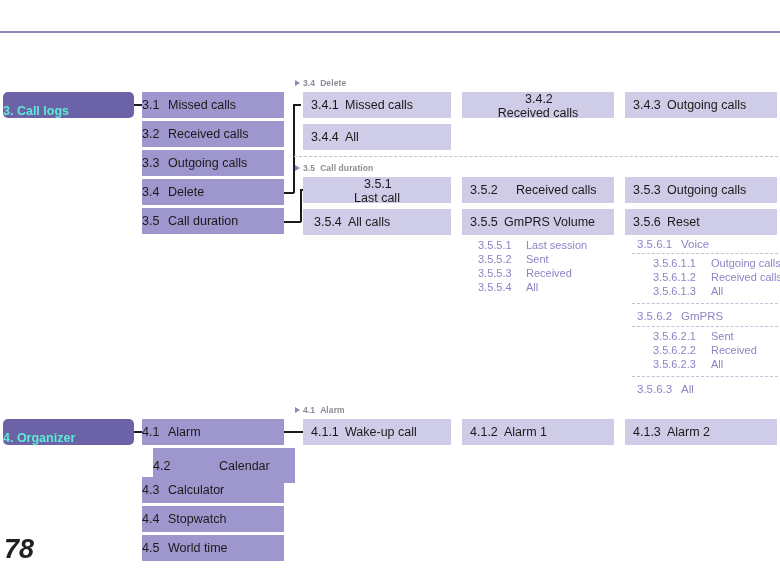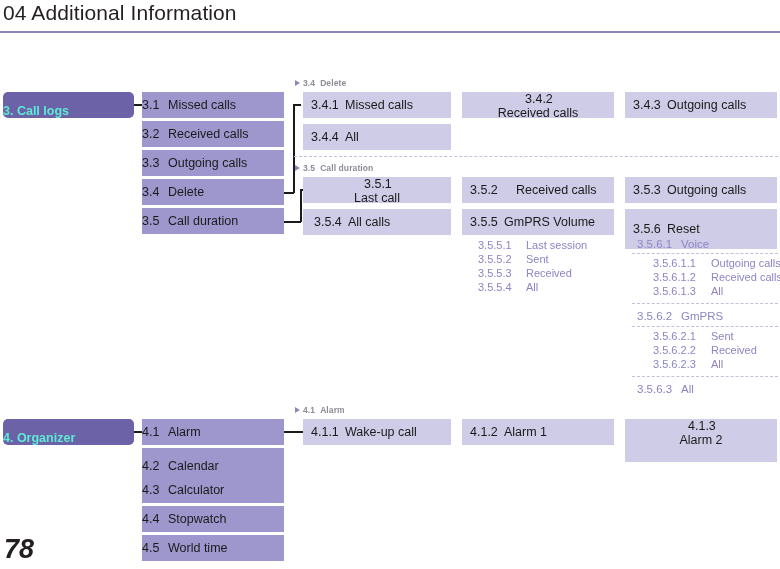--- a/index.html
+++ b/index.html
@@ -140,21 +140,20 @@
     position: absolute;
     background: #1a1a1a;
   }
   .conn-h { height: 1.5px; }
   .conn-v { width: 1.5px; }
 </style>
 </head>
 <body>
 
 <div id="page-header">
-  <div id="page-title">04 Additional Information</div>
   <div id="header-rule"></div>
 </div>
 
 <div id="page-number">78</div>
 
 <div class="lvl1" style="left:3px; top:92px; width:131px; height:26px;">
   <span>3. Call logs</span>
 </div>
 
 <div class="lvl2" style="left:142px; top:92px; width:142px; height:26px;">
@@ -232,21 +231,21 @@
   <span>Outgoing calls</span>
 </div>
 <div class="lvl3 indent" style="left:303px; top:209px; width:148px; height:26px;">
   <span class="num">3.5.4</span>
   <span>All calls</span>
 </div>
 <div class="lvl3" style="left:462px; top:209px; width:152px; height:26px;">
   <span class="num">3.5.5</span>
   <span>GmPRS Volume</span>
 </div>
-<div class="lvl3" style="left:625px; top:209px; width:152px; height:40px;">
+<div class="lvl3" style="left:625px; top:209px; width:152px; height:26px;">
   <span class="num">3.5.6</span>
   <span>Reset</span>
 </div>
 
 <div class="leaf d4" style="left:478px; top:239px;">
   <span class="num">3.5.5.1</span>
   <span>Last session</span>
 </div>
 <div class="leaf d4" style="left:478px; top:253px;align-items:center;">
   <span class="num">3.5.5.2</span>
@@ -307,21 +306,21 @@
 </div>
 
 <div class="lvl1" style="left:3px; top:419px; width:131px; height:26px;">
   <span>4. Organizer</span>
 </div>
 
 <div class="lvl2" style="left:142px; top:419px; width:142px; height:26px;">
   <span class="num">4.1</span>
   <span>Alarm</span>
 </div>
-<div class="lvl2" style="left:142px; top:448px; width:142px; height:35px;">
+<div class="lvl2" style="left:153px; top:448px; width:142px; height:35px;gap:40px;">
   <span class="num">4.2</span>
   <span>Calendar</span>
 </div>
 <div class="lvl2" style="left:142px; top:477px; width:142px; height:26px;">
   <span class="num">4.3</span>
   <span>Calculator</span>
 </div>
 <div class="lvl2" style="left:142px; top:506px; width:142px; height:26px;">
   <span class="num">4.4</span>
   <span>Stopwatch</span>
@@ -341,16 +340,16 @@
 </div>
 
 <div class="lvl3" style="left:303px; top:419px; width:148px; height:26px;">
   <span class="num">4.1.1</span>
   <span>Wake-up call</span>
 </div>
 <div class="lvl3" style="left:462px; top:419px; width:152px; height:26px;">
   <span class="num">4.1.2</span>
   <span>Alarm 1</span>
 </div>
-<div class="lvl3" style="left:625px; top:419px; width:152px; height:43px;flex-direction:column;">
+<div class="lvl3" style="left:625px; top:419px; width:152px; height:26px;">
   <span class="num">4.1.3</span>
   <span>Alarm 2</span>
 </div>
 
 </body></html>

